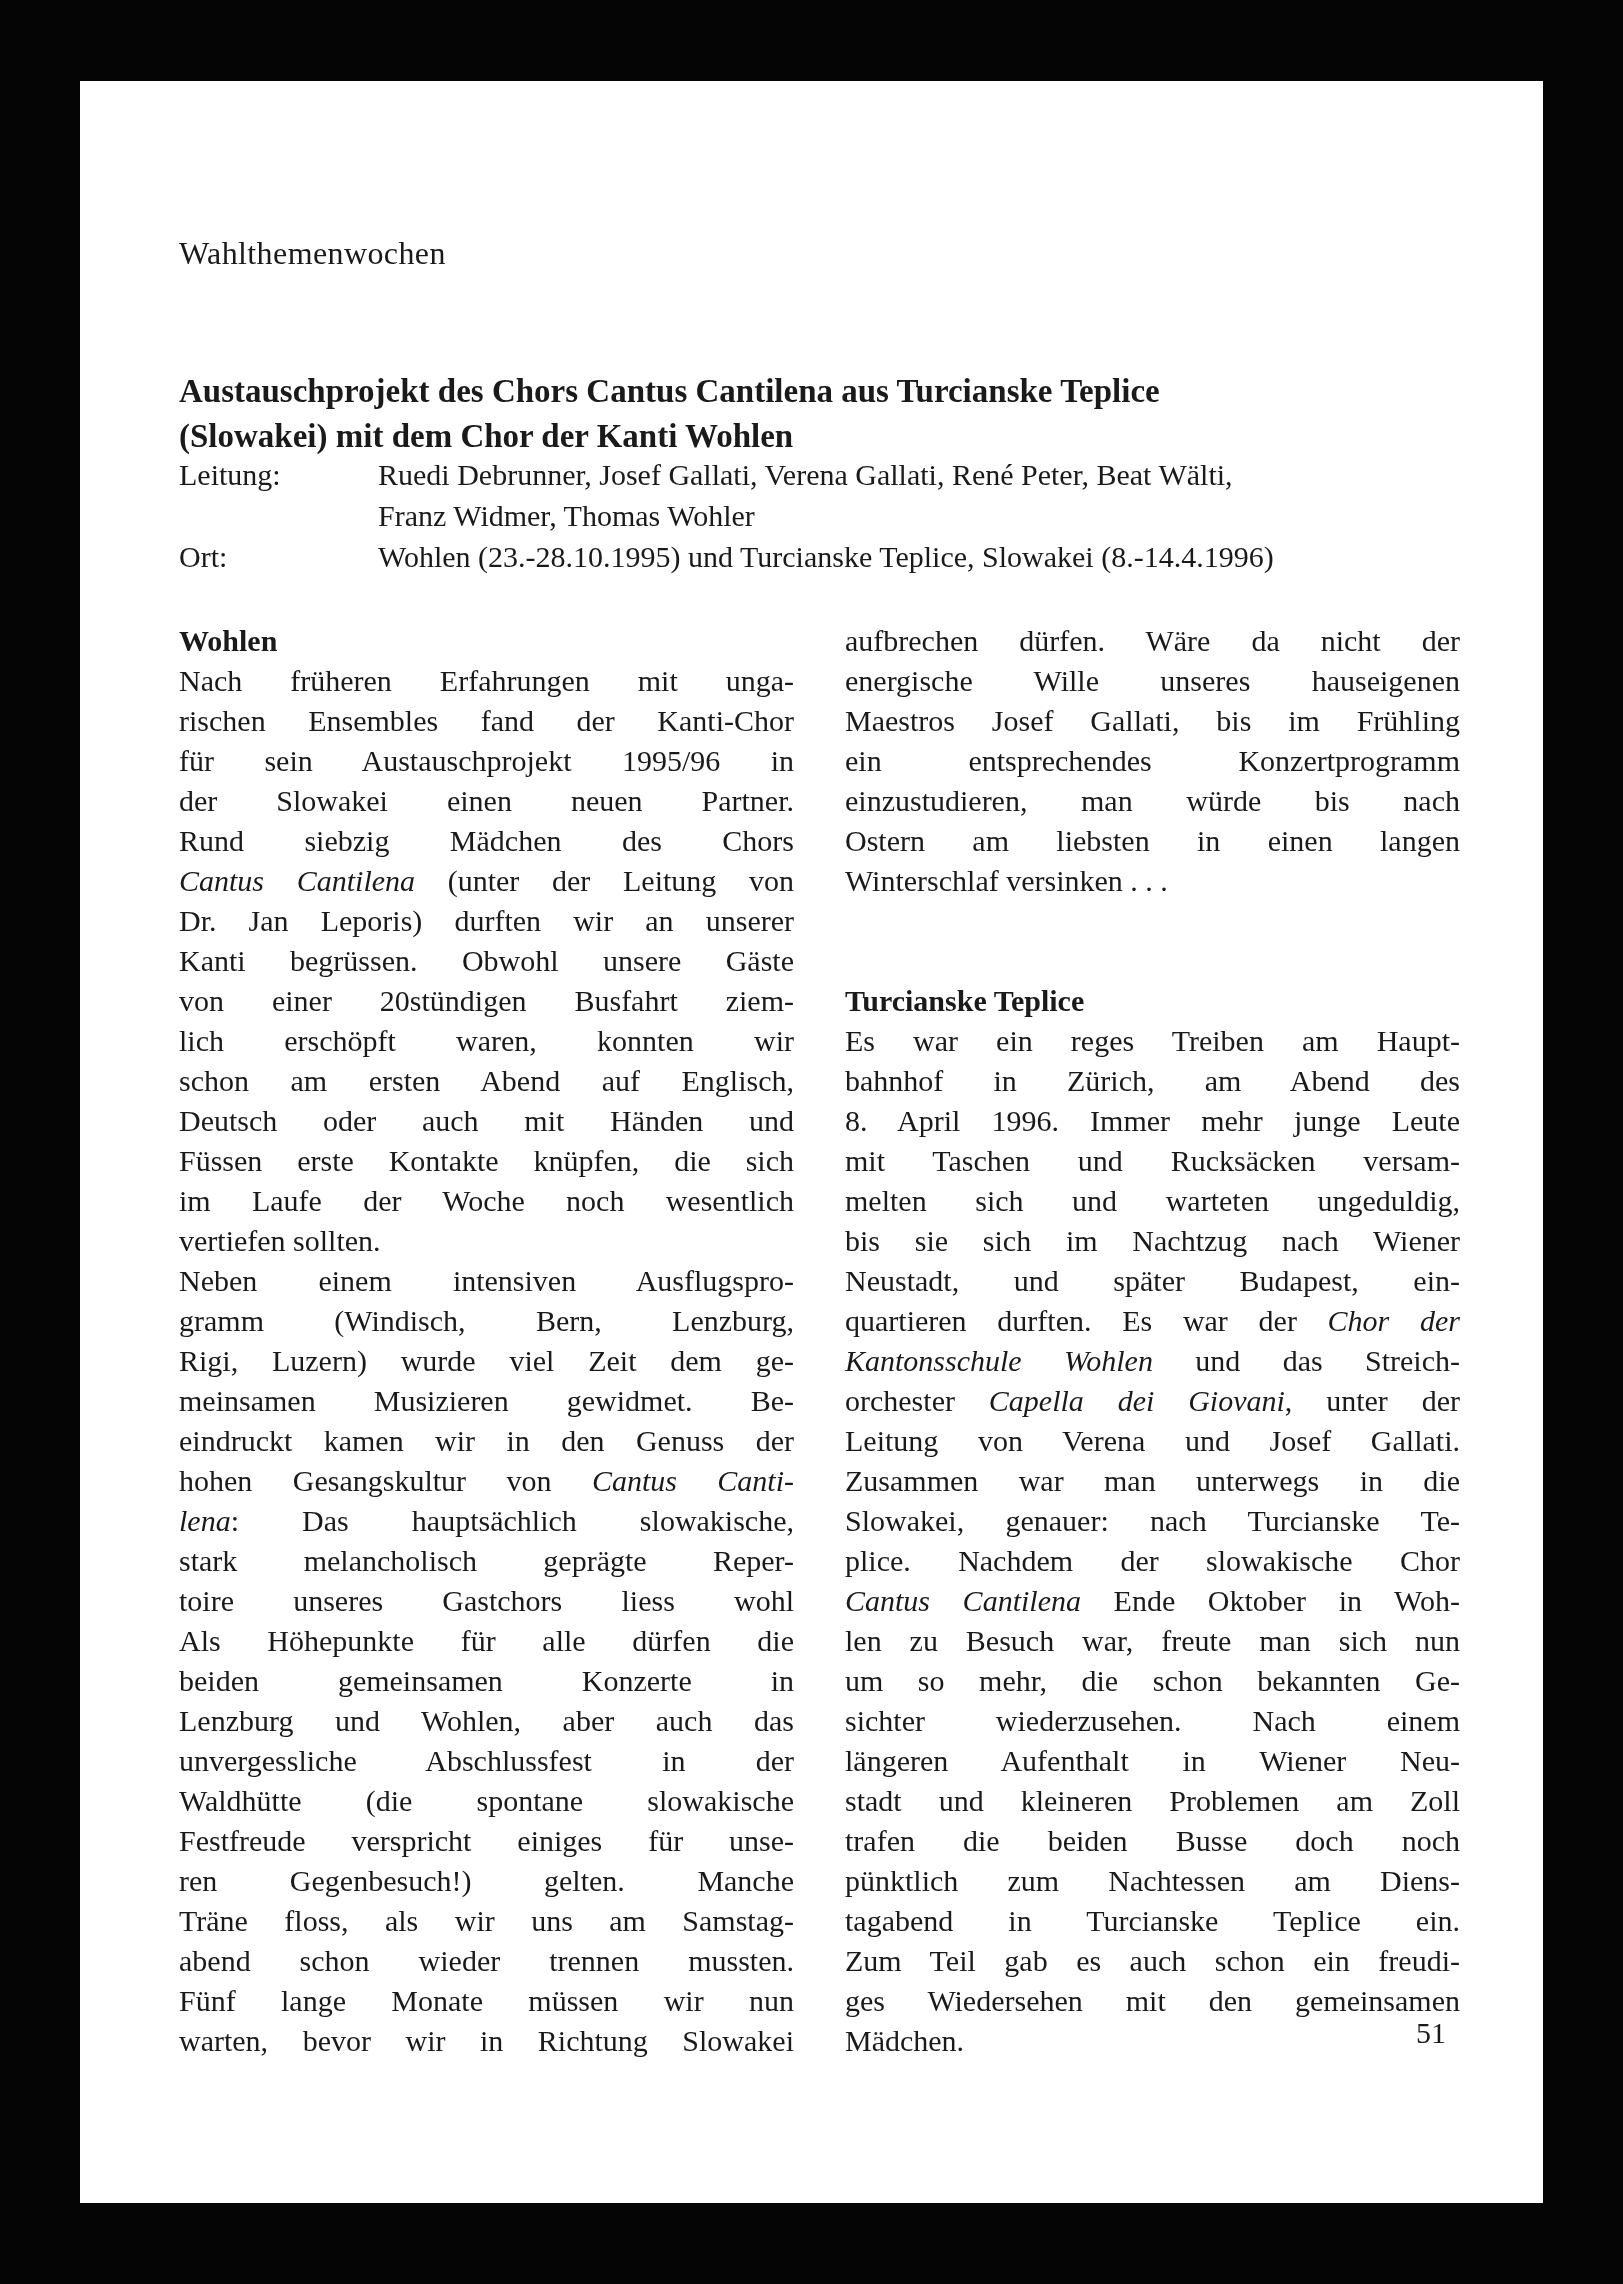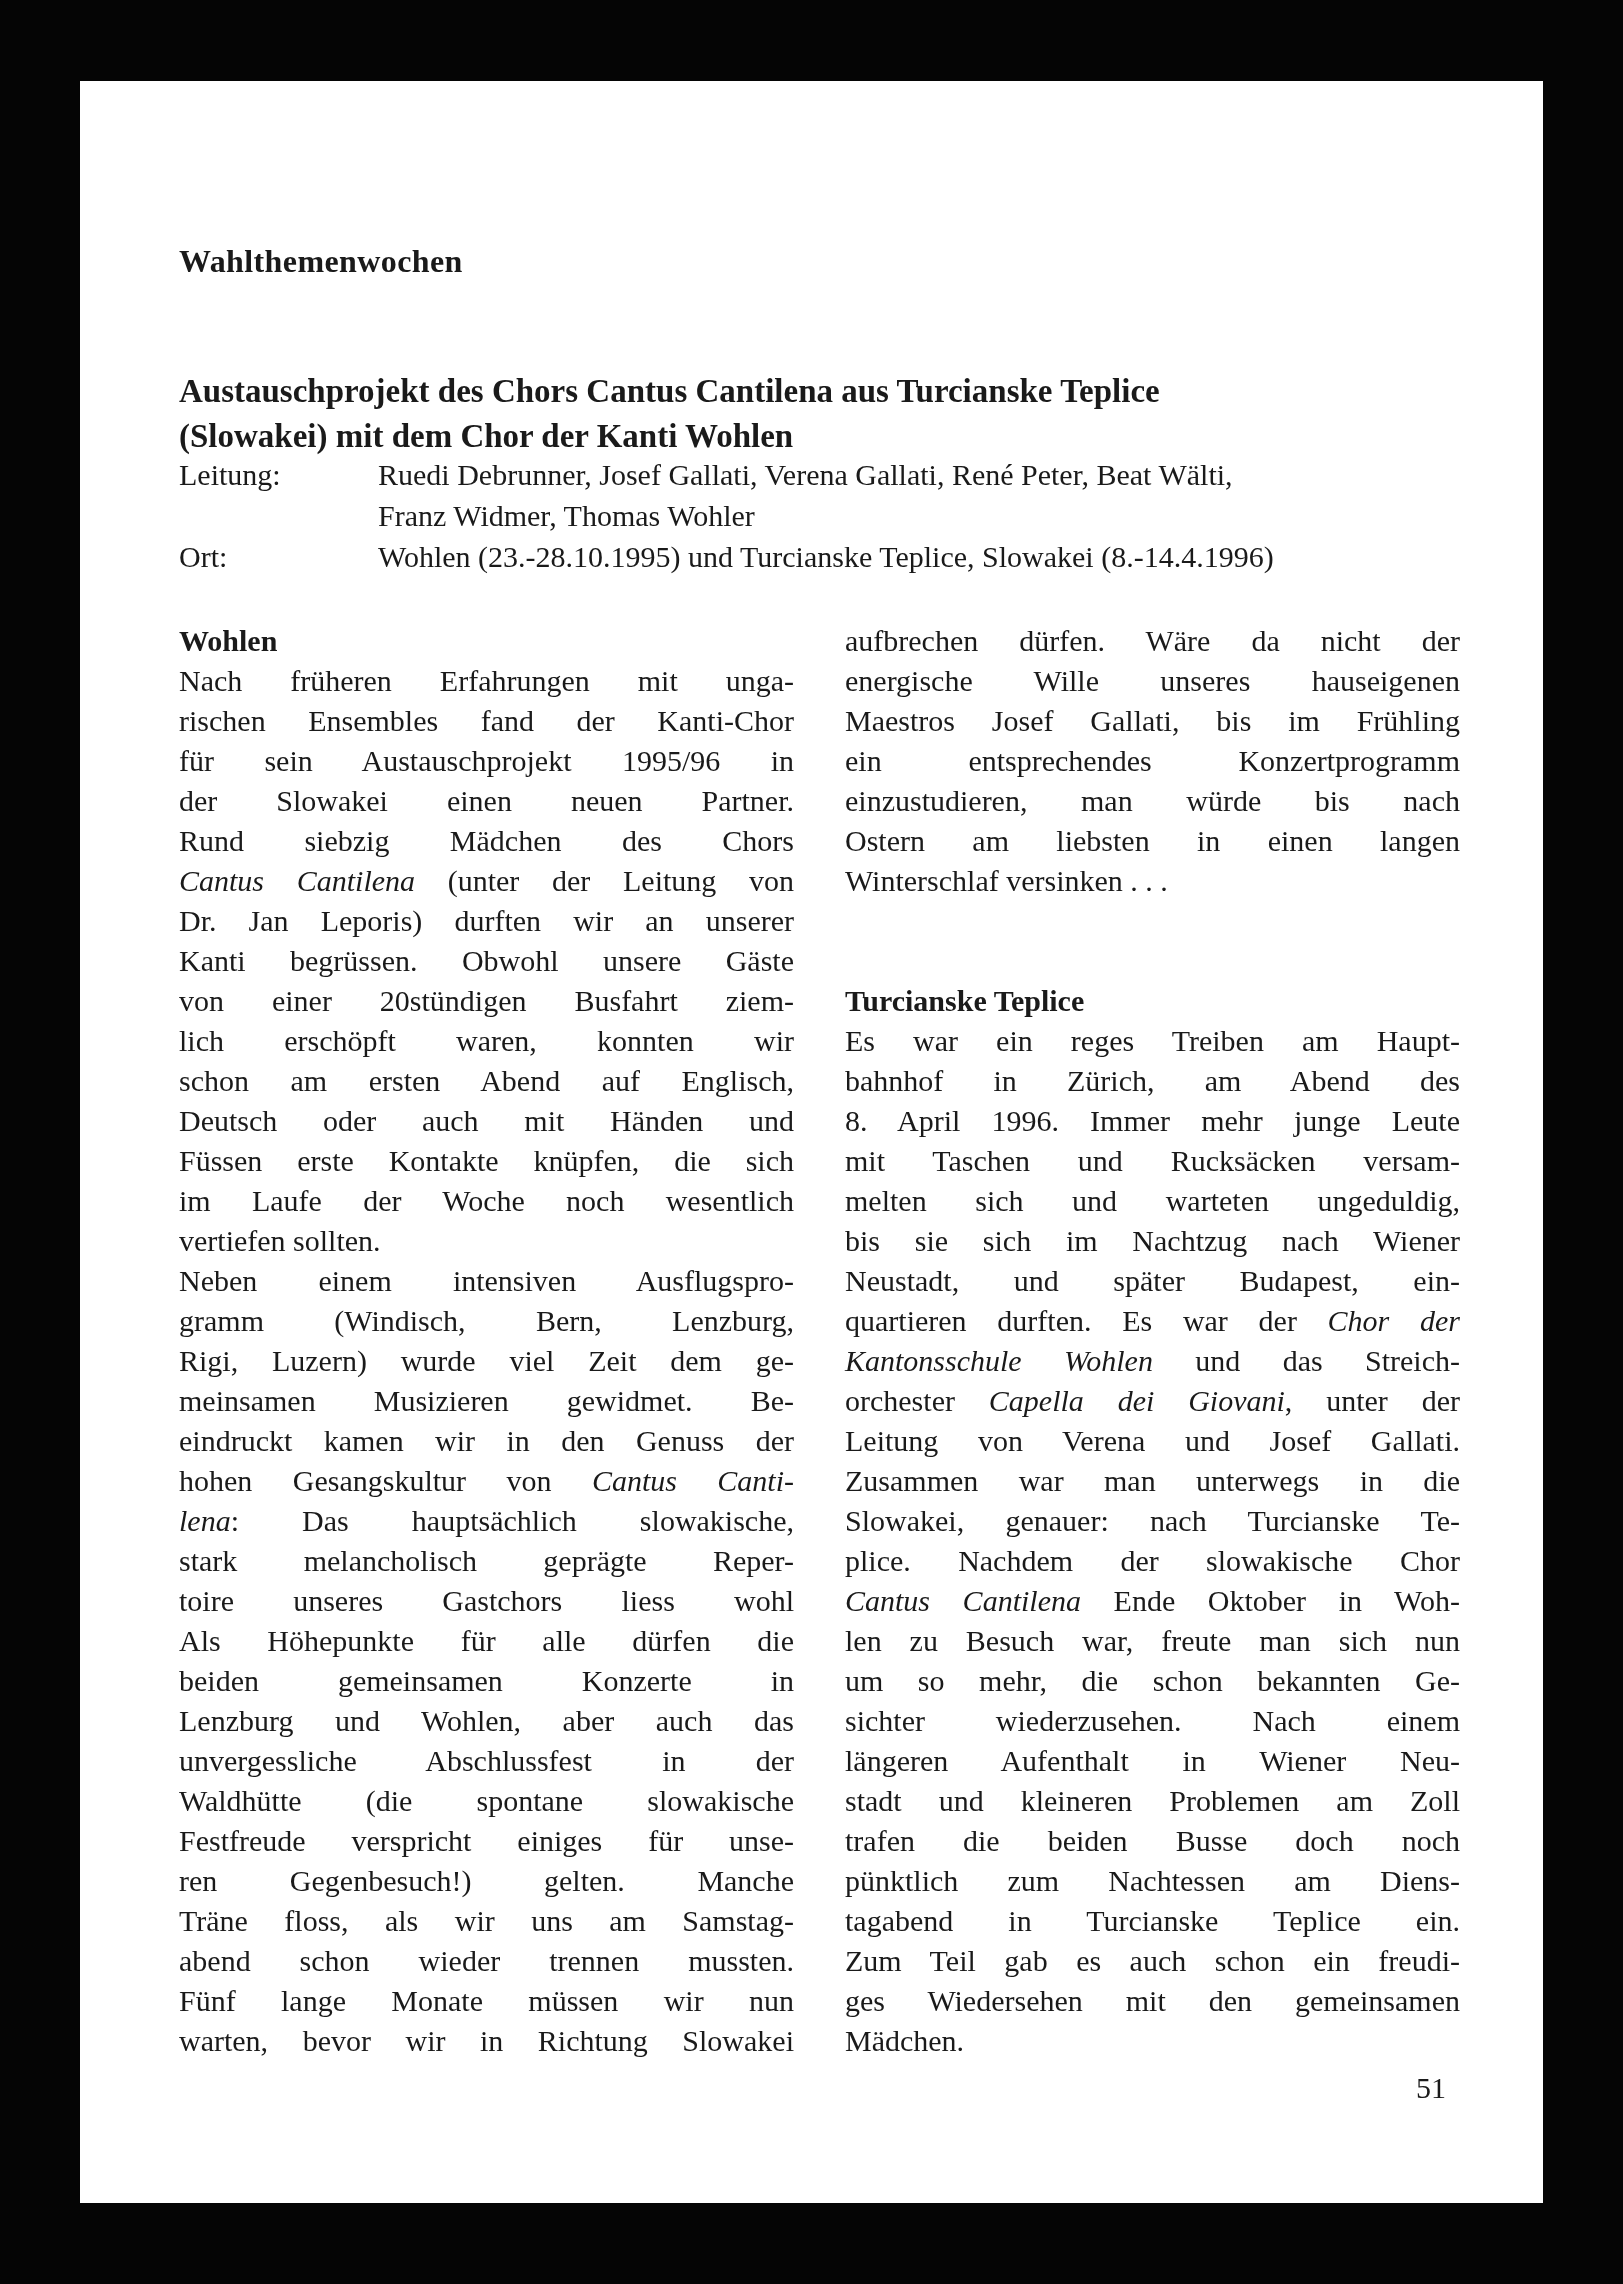--- a/index.html
+++ b/index.html
@@ -12,22 +12,22 @@
       color: #1a1a1a;
     }
     .page {
       position: absolute;
       left: 80px; top: 81px;
       width: 1463px; height: 2122px;
       background: #ffffff;
     }
     .section-label {
       position: absolute;
-      left: 99px; top: 162px;
-      font-size: 32px; font-weight: bold;
+      left: 99px; top: 154px;
+      font-size: 32px; font-weight: normal;
       letter-spacing: 0.4px;
     }
     .article-title {
       position: absolute;
       left: 99px; top: 288px;
       width: 1299px;
       font-size: 33px; font-weight: bold;
       line-height: 45px;
       font-family: Liberation Serif, serif;
     }
@@ -53,21 +53,21 @@
     .col h3 {
       margin: 0; font-size: 30px; font-weight: bold; line-height: 40px;
       text-align: left;
     }
     .line { display: block; text-align: justify; text-align-last: justify; height: 40px; white-space: nowrap; overflow: visible; }
     .line.last { text-align-last: left; }
     .spacer { height: 80px; }
     em { font-style: italic; }
     .page-number {
       position: absolute;
-      left: 1336px; top: 1990px;
+      left: 1336px; top: 1935px;
       font-size: 30px;
     }
   </style>
 </head>
 <body>
 
 <div class="page">
   <div class="section-label">Wahlthemenwochen</div>
 
   <div class="article-title">

